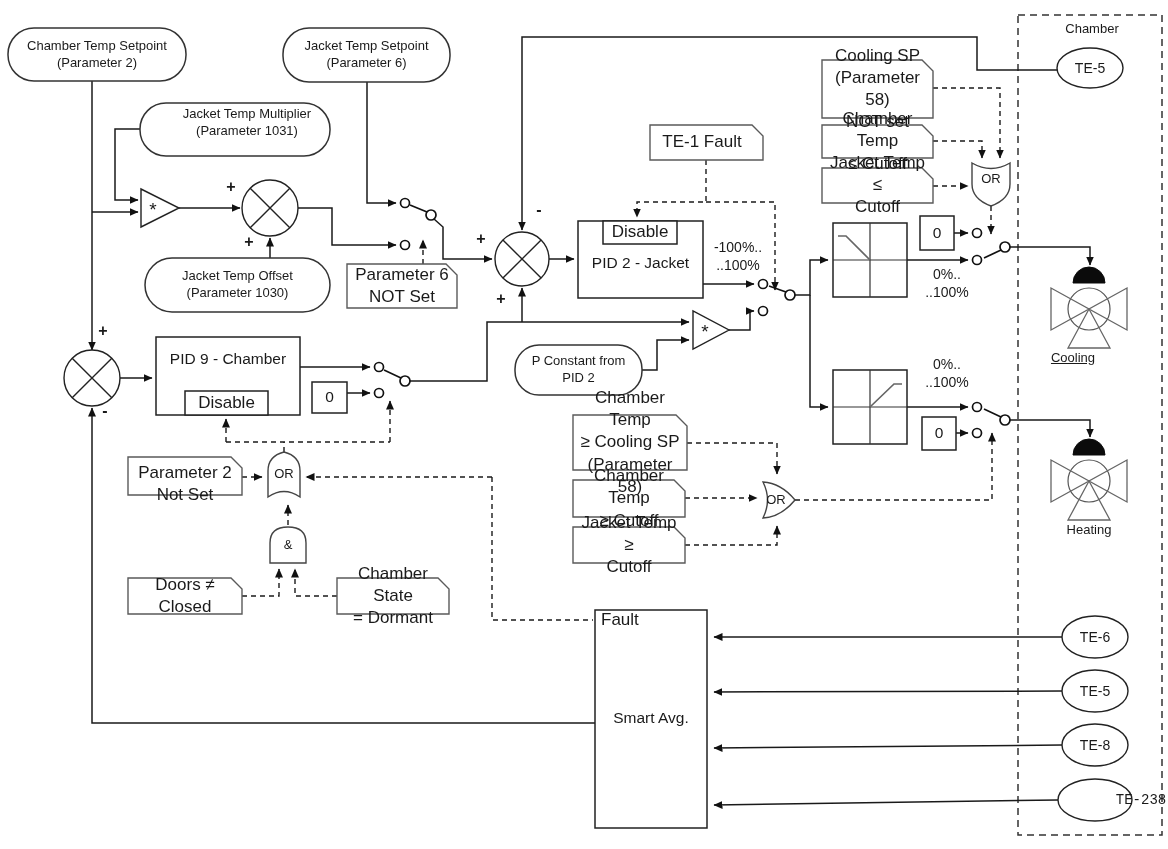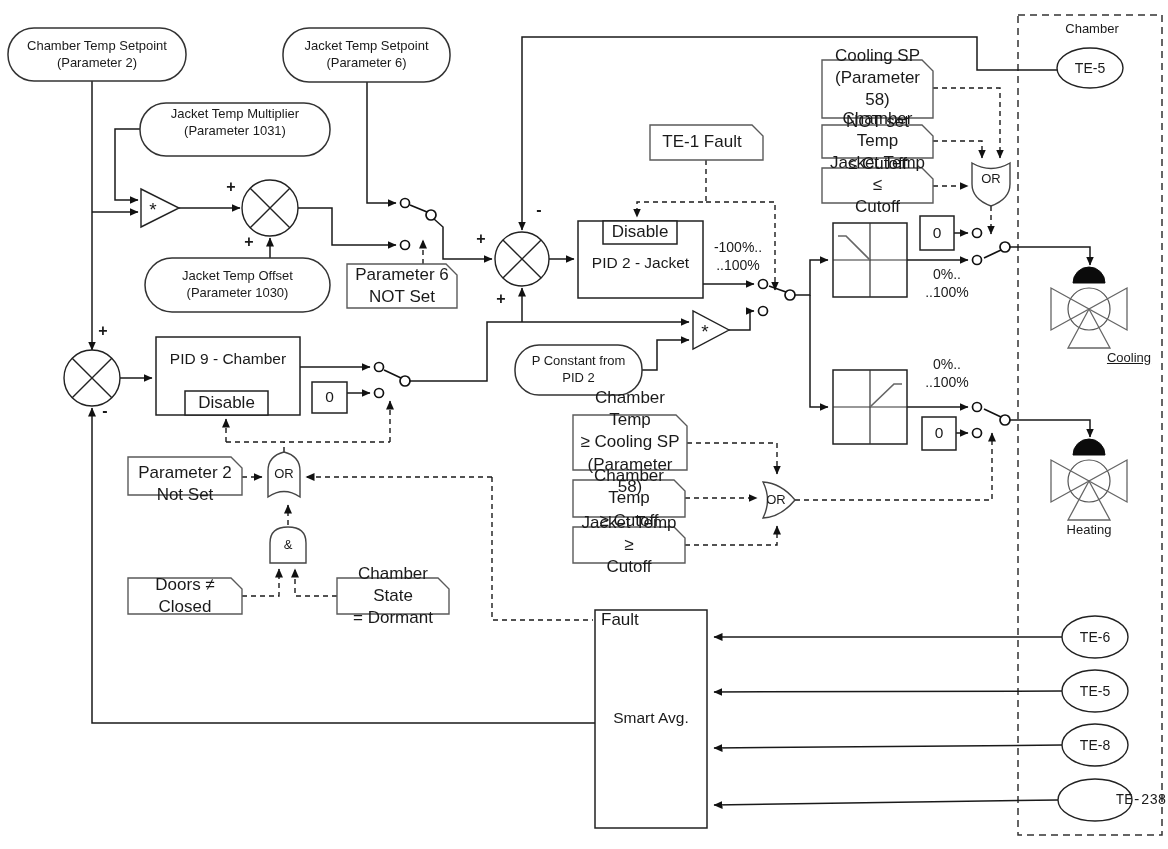--- a/index.html
+++ b/index.html
@@ -209,21 +209,21 @@
     <ellipse cx="1095" cy="691" rx="33" ry="21"></ellipse>
     <ellipse cx="1095" cy="745" rx="33" ry="21"></ellipse>
     <ellipse cx="1095" cy="800" rx="37" ry="21"></ellipse>
   </g>
 </svg>
 
 <div class="t f13" style="left:10px;top:30px;width:174px;height:49px;">Chamber Temp Setpoint
 (Parameter 2)</div>
 <div class="t f13" style="left:285px;top:30px;width:163px;height:50px;">Jacket Temp Setpoint
 (Parameter 6)</div>
-<div class="t f13" style="left:142px;top:105px;width:186px;height:35px;">Jacket Temp Multiplier
+<div class="t f13" style="left:142px;top:105px;width:186px;height:35px;padding-left:12px;">Jacket Temp Multiplier
 (Parameter 1031)</div>
 <div class="t f13" style="left:147px;top:260px;width:181px;height:50px;">Jacket Temp Offset
 (Parameter 1030)</div>
 <div class="t f13" style="left:517px;top:347px;width:123px;height:46px;">P Constant from
 PID 2</div>
 
 <div class="t f15" style="left:156px;top:346px;width:144px;height:26px;">PID 9 - Chamber</div>
 <div class="t f12" style="left:185px;top:392px;width:83px;height:22px;">Disable</div>
 <div class="t f15" style="left:578px;top:250px;width:125px;height:26px;">PID 2 - Jacket</div>
 <div class="t f12" style="left:603px;top:222px;width:74px;height:21px;">Disable</div>
@@ -280,16 +280,16 @@
 ..100%</div>
 
 <div class="t f13" style="left:1058px;top:20px;width:68px;height:18px;">Chamber</div>
 
 <div class="t f14" style="left:1057px;top:59px;width:66px;height:18px;">TE-5</div>
 <div class="t f14" style="left:1062px;top:628px;width:66px;height:18px;">TE-6</div>
 <div class="t f14" style="left:1062px;top:682px;width:66px;height:18px;">TE-5</div>
 <div class="t f14" style="left:1062px;top:736px;width:66px;height:18px;">TE-8</div>
 <div class="t f14" style="left:1102px;top:791px;width:78px;height:18px;font-family:Liberation Mono, monospace;">TE-238</div>
 
-<div class="t f13" style="left:1094px;top:349px;width:70px;height:18px;text-decoration:underline;">Cooling</div>
+<div class="t f13" style="left:1038px;top:349px;width:70px;height:18px;text-decoration:underline;">Cooling</div>
 <div class="t f13" style="left:1054px;top:521px;width:70px;height:18px;">Heating</div>
 
 </div>
 
 </body></html>

